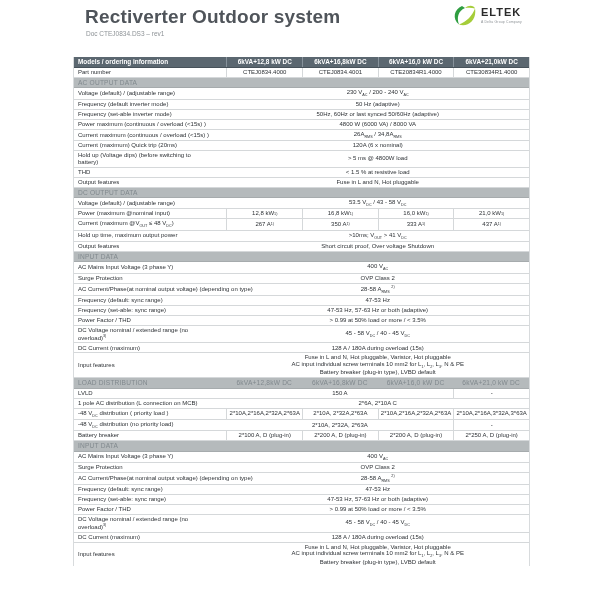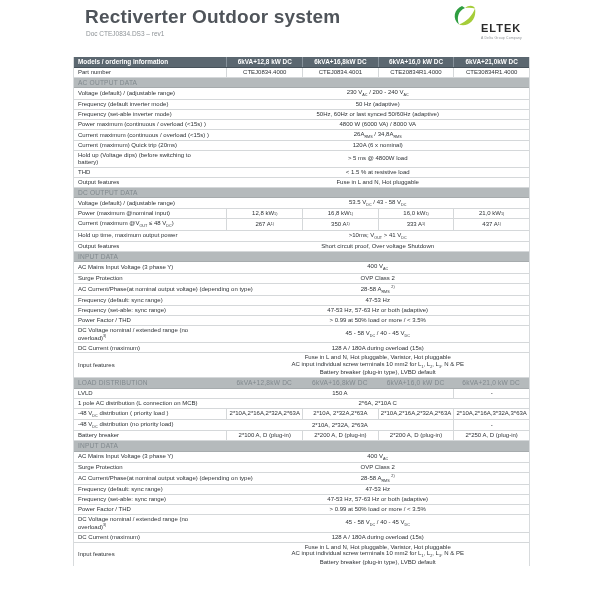--- a/index.html
+++ b/index.html
@@ -3,21 +3,21 @@
 <meta charset="utf-8">
 <style>
   html,body{margin:0;padding:0;background:#fff;}
   .page{position:relative;width:600px;height:566px;background:#fff;overflow:hidden;
         font-family:"Liberation Sans", sans-serif;color:#333;}
   
   .hdr-title{position:absolute;left:85px;top:6px;font-size:19px;font-weight:bold;color:#4f545a;letter-spacing:0.2px;}
   .hdr-doc{position:absolute;left:86px;top:30px;font-size:6.5px;color:#8d9296;}
   .logo{position:absolute;left:452px;top:5px;width:86px;display:flex;align-items:flex-start;}
   .logo-mark{flex:0 0 auto;margin-right:3px;}
-  .logo-text{display:flex;flex-direction:column;margin-top:18px;}
+  .logo-text{display:flex;flex-direction:column;margin-top:2px;}
   .logo-brand{font-size:11px;font-weight:bold;color:#2b2b2b;letter-spacing:1px;line-height:1;}
   .logo-tag{font-size:3.4px;color:#8d9296;margin-top:1.5px;letter-spacing:0.2px;}
   
   .spec{position:absolute;left:73px;top:57px;width:455px;border-left:1px solid #d8dbdd;border-right:1px solid #d8dbdd;}
   .tr{display:flex;align-items:center;background:#fff;border-bottom:1px solid #d5d8da;box-sizing:border-box;min-height:10px;}
   .td{box-sizing:border-box;padding:1px 4px;font-size:6px;line-height:1.12;color:#2e3236;}
   .lab{width:33.5%;text-align:left;white-space:nowrap;overflow:visible;}
   .col{width:16.625%;text-align:center;border-left:1px solid #d5d8da;align-self:stretch;display:flex;align-items:center;justify-content:center;}
   .wide{flex:1;text-align:center;}
   .wide3{width:49.875%;text-align:center;}

